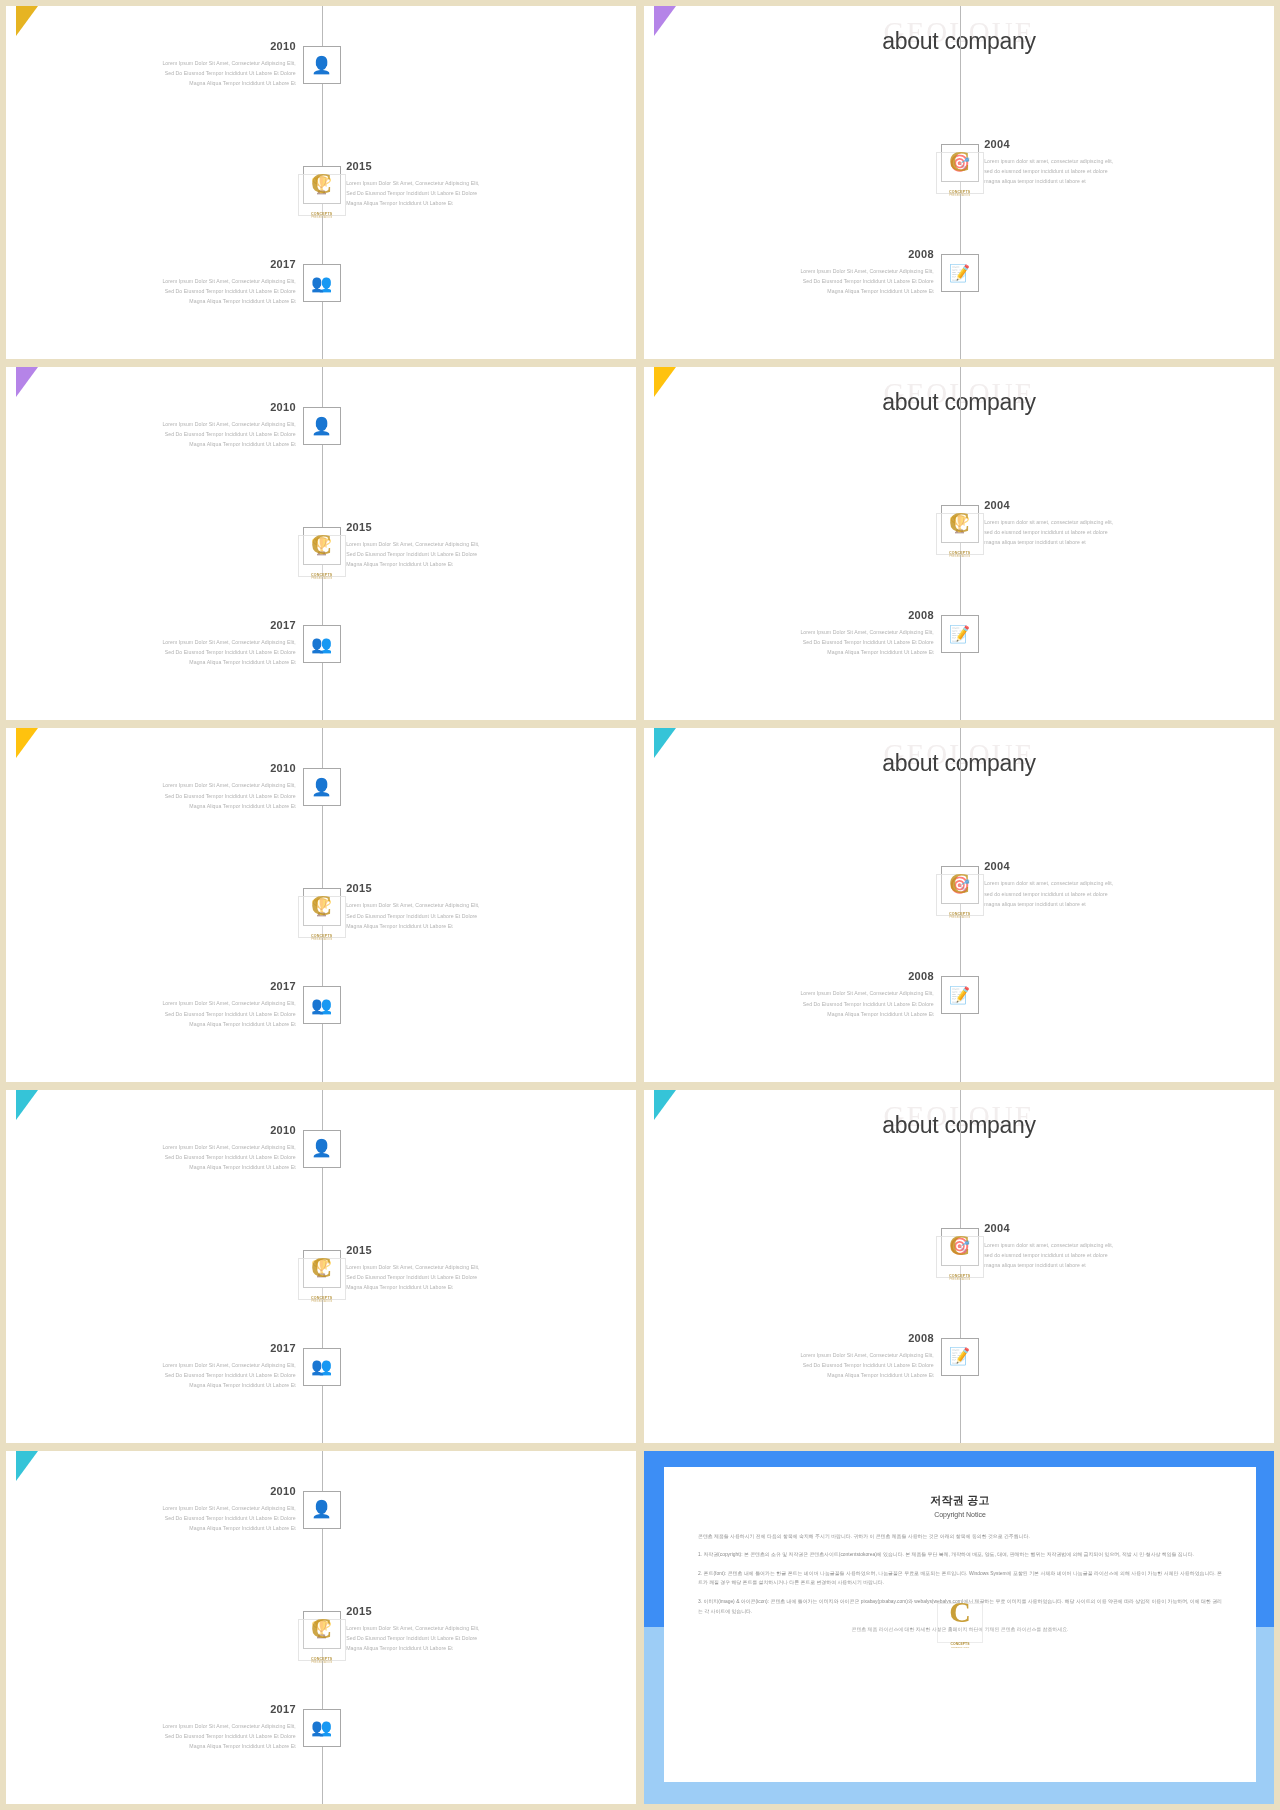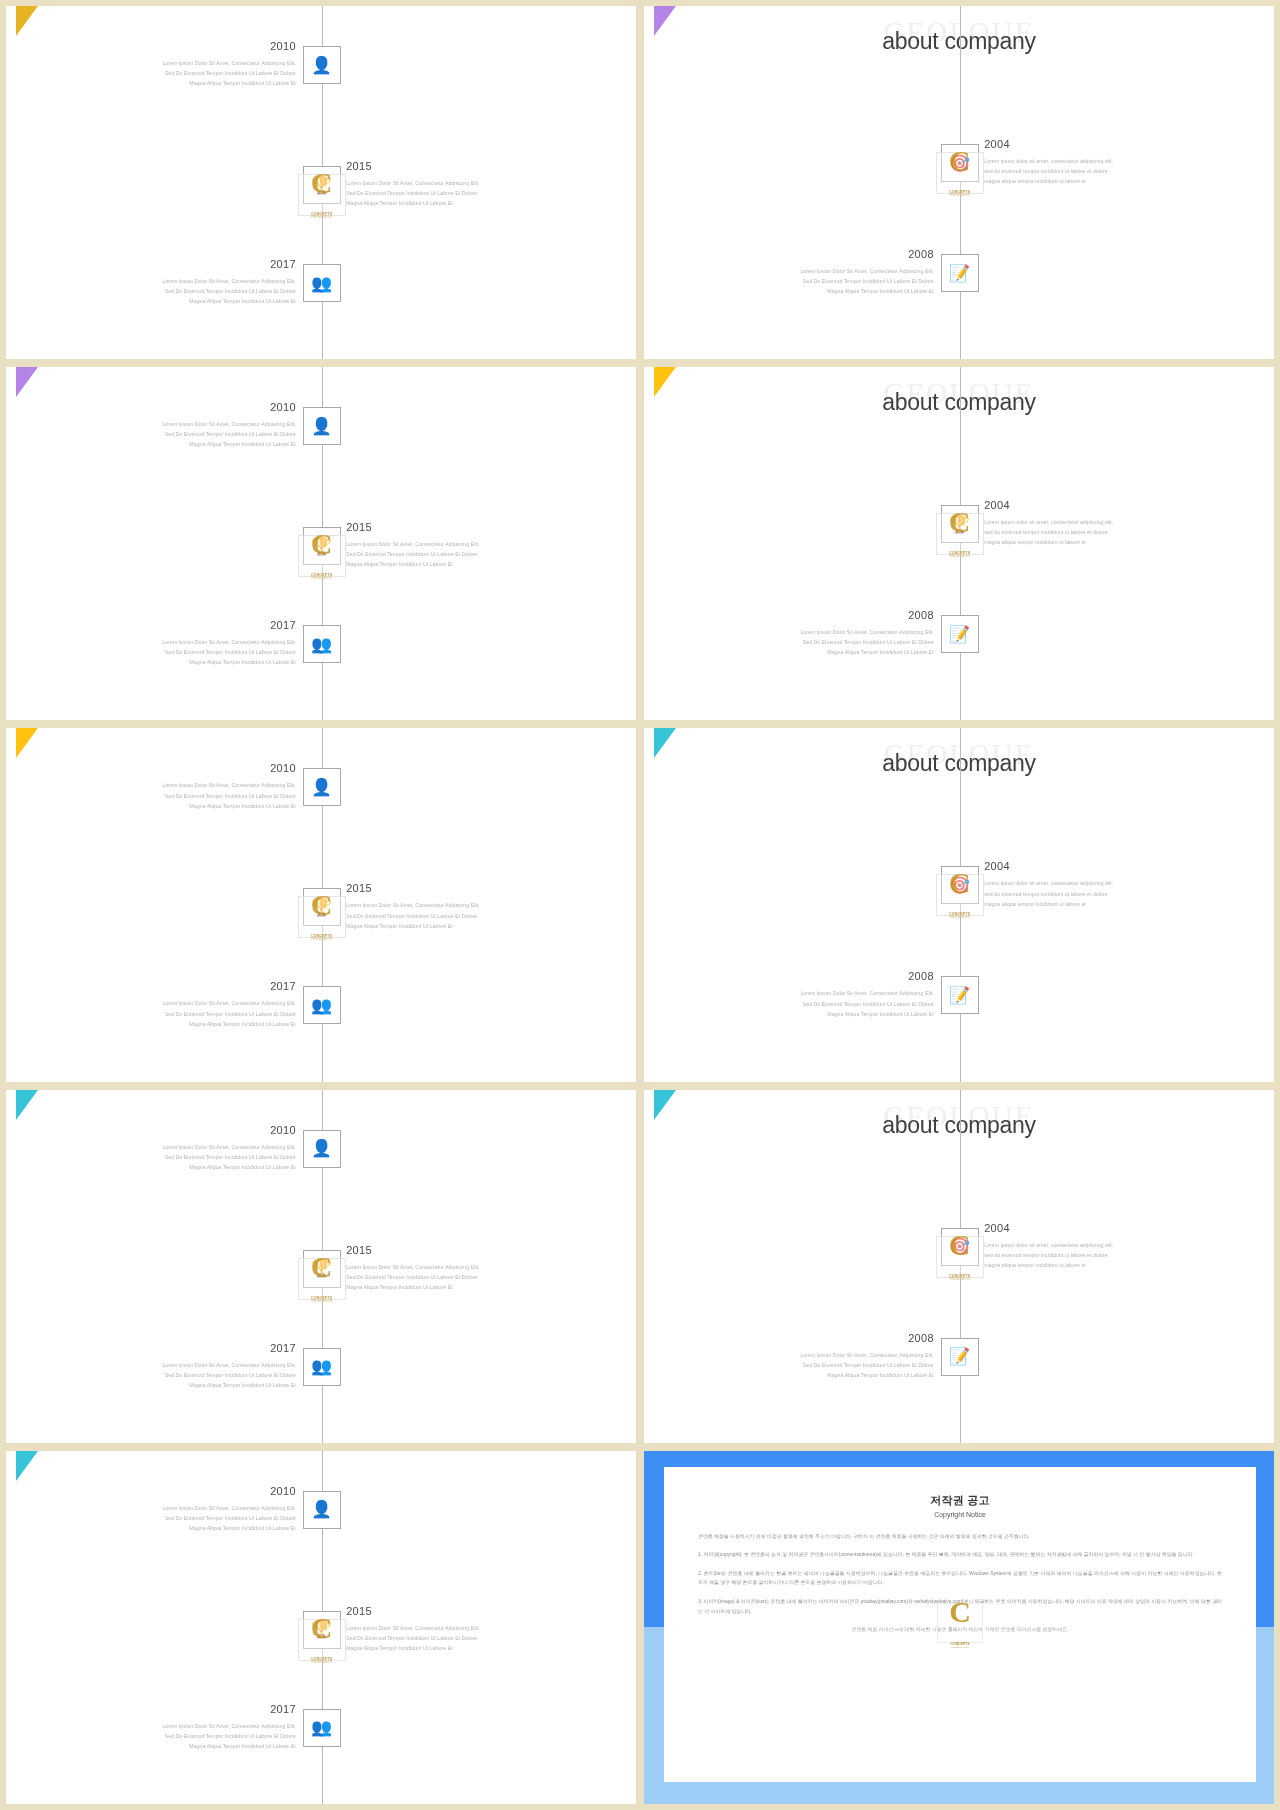--- a/index.html
+++ b/index.html
@@ -63,21 +63,21 @@
   .node .glyph{ font-size:17px; line-height:1; }
 
   .txtblk{
     position:absolute;
     width:210px;
   }
   .txtblk.left{ right:54%; text-align:right; }
   .txtblk.right{ left:54%; text-align:left; }
   .yr{
     font-size:11px;
-    font-weight:normal;
+    font-weight:bold;
     color:#4a4a4a;
     letter-spacing:.3px;
     margin-bottom:6px;
   }
   .ln{
     font-size:5.2px;
     color:#b3b3b3;
     line-height:1.95;
     letter-spacing:.05px;
     white-space:nowrap;

